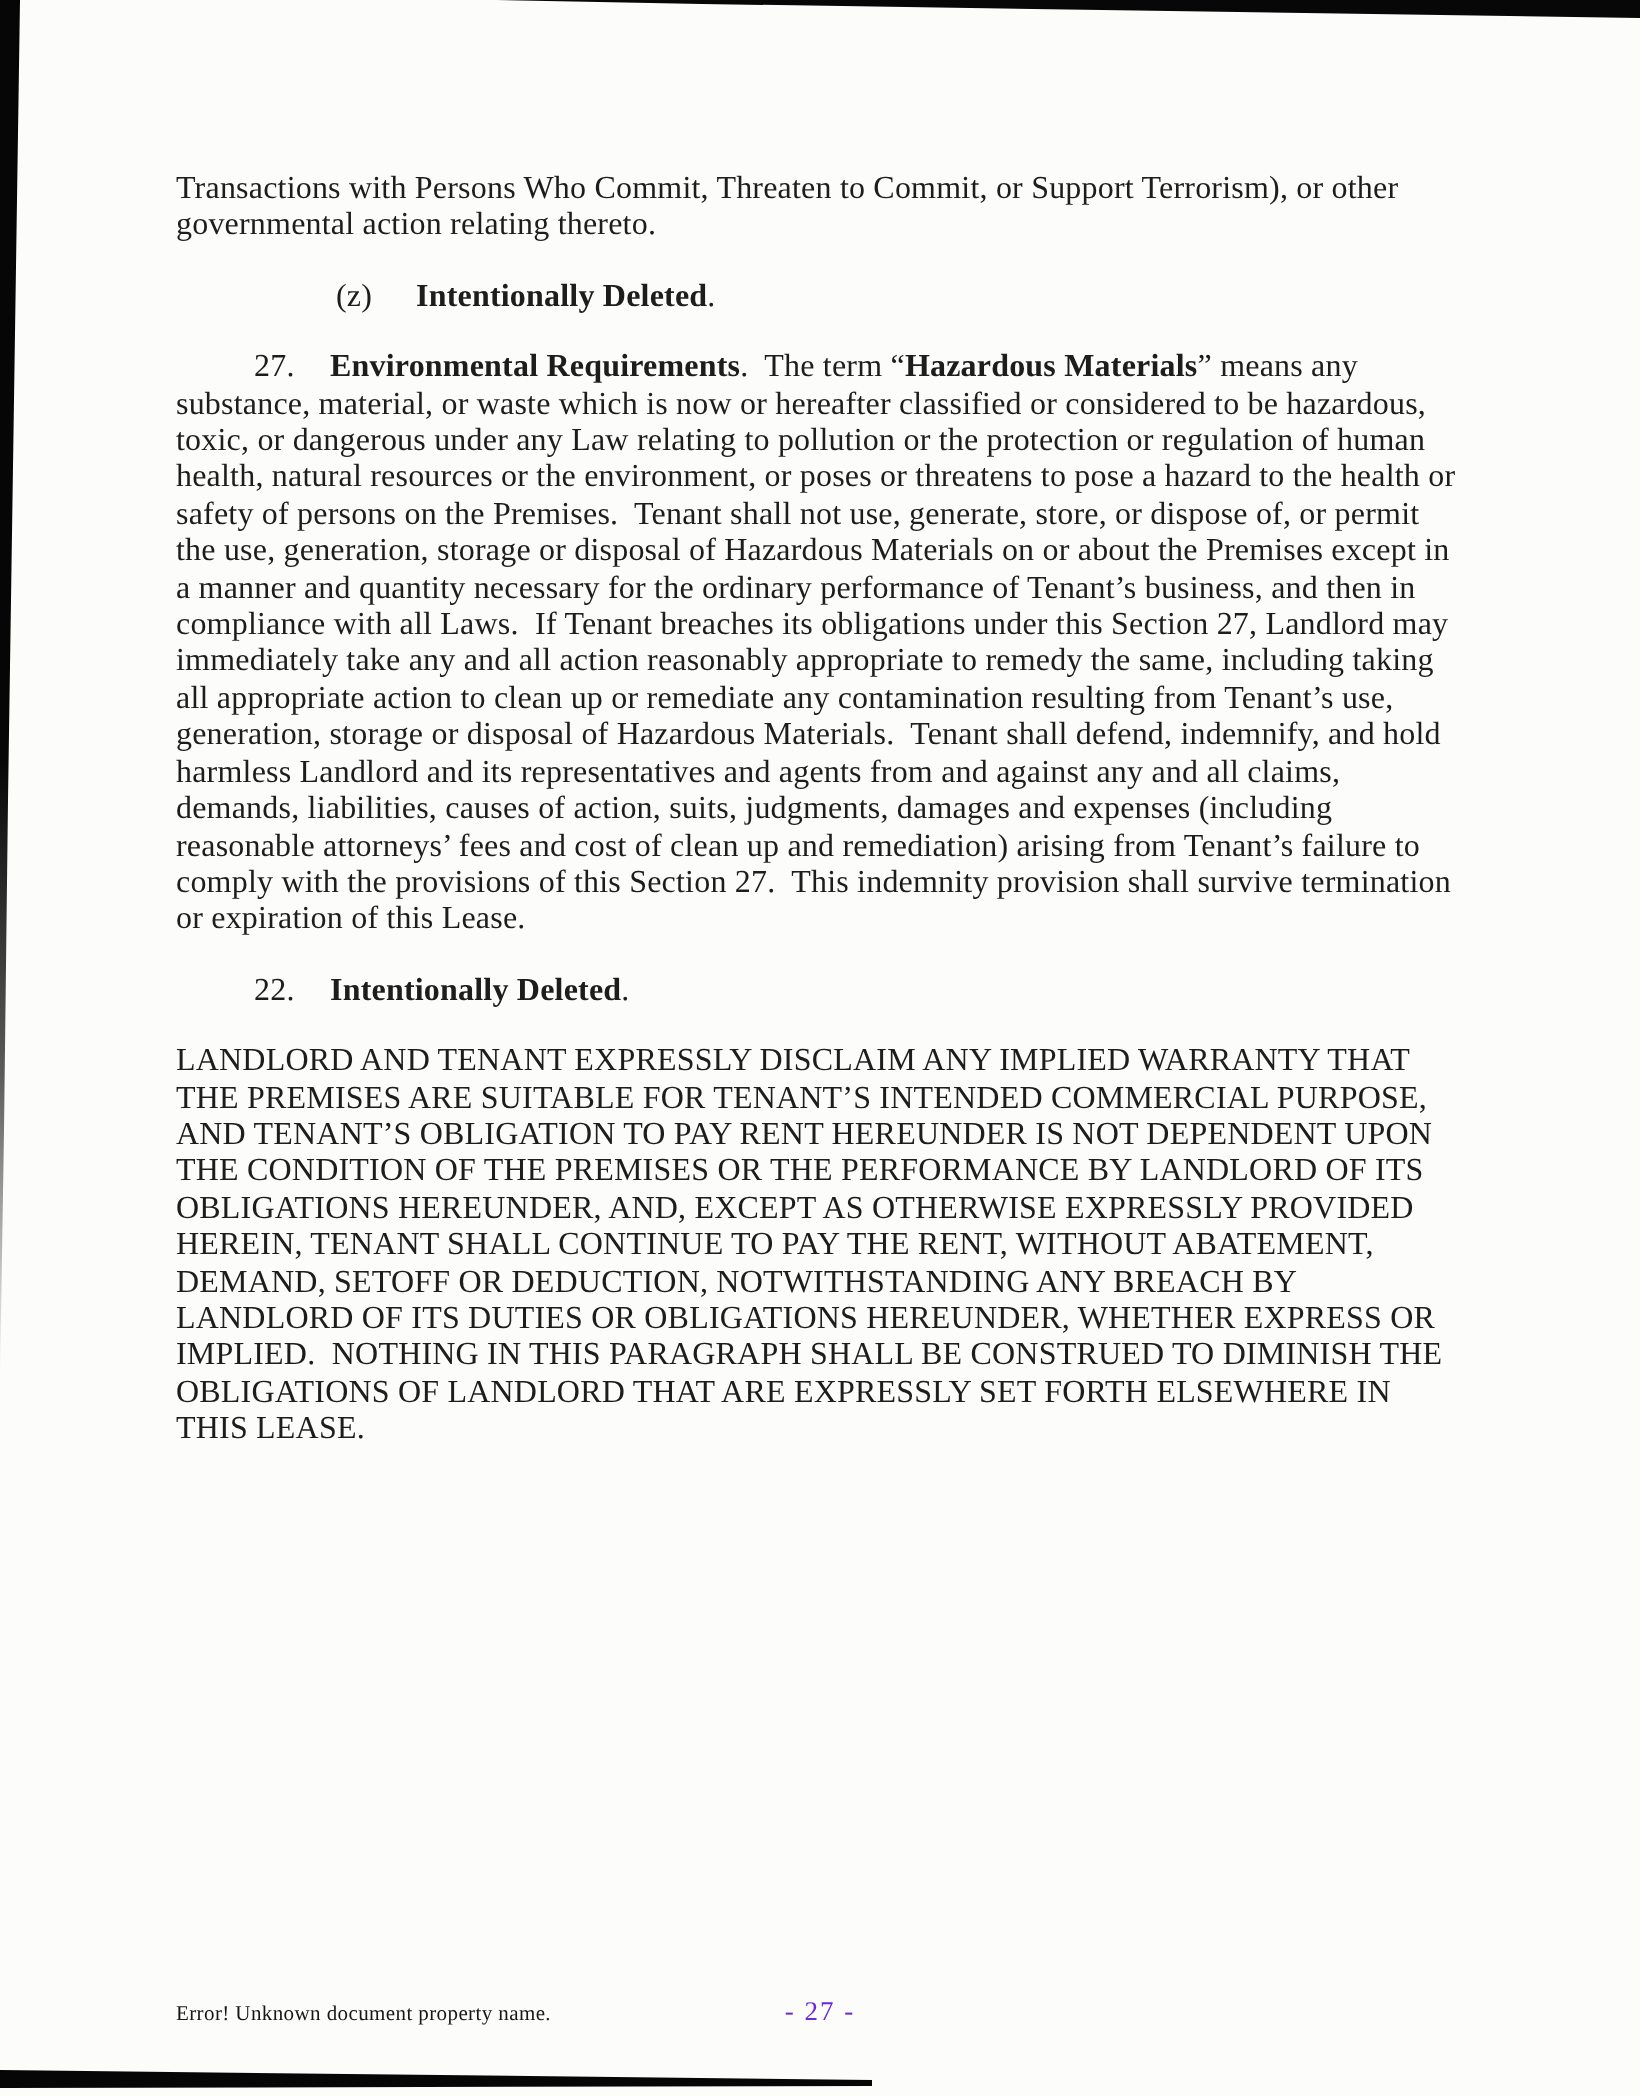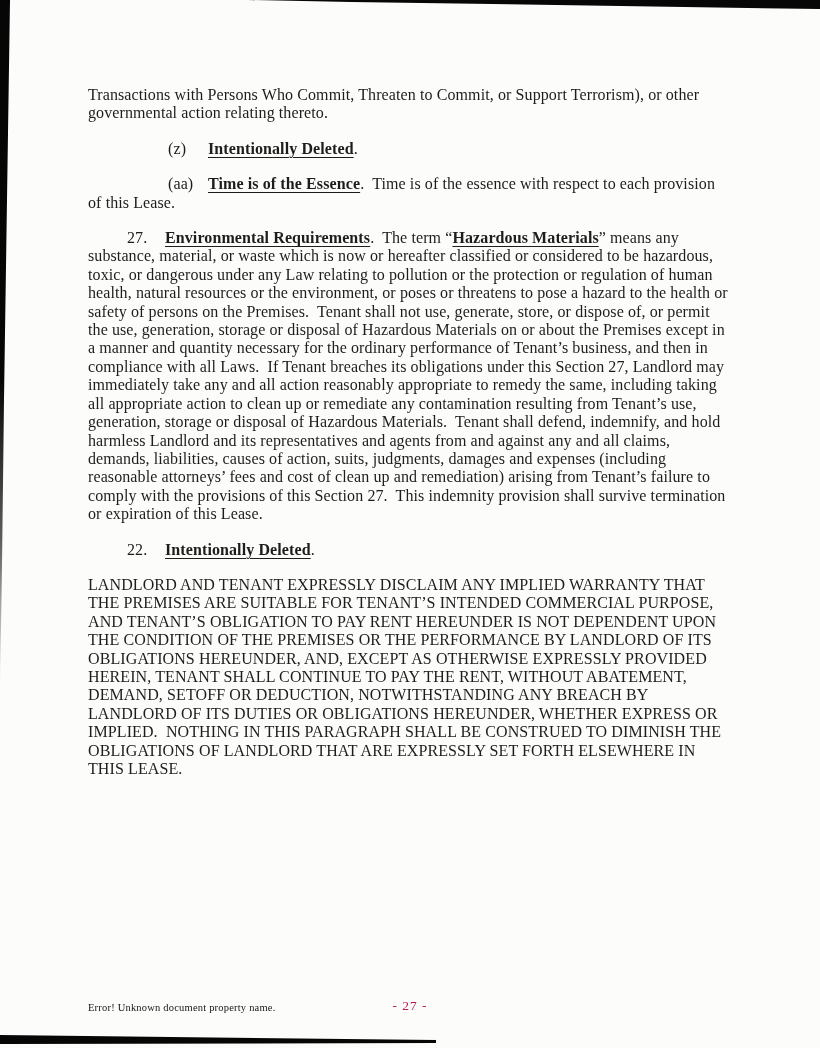--- a/index.html
+++ b/index.html
@@ -41,48 +41,47 @@
     line-height: 18.4px;
     letter-spacing: 0.1px;
   }
   .para { margin-bottom: 17px; text-align: left; }
   .para.sub { text-indent: 80px; }
   .para.num { text-indent: 39px; }
   .seg-label { display: inline-block; text-indent: 0; }
   .para.num .seg-label { width: 38px; }
   .para.sub .seg-label { width: 40px; }
   .b { font-weight: bold; }
-  .u { text-decoration: underline; text-decoration-thickness: 1.4px; text-underline-offset: 2.5px; text-align: right; }
+  .u { text-decoration-thickness: 1.4px; text-underline-offset: 2.5px; text-align: right; }
   
   .footer {
     position: absolute;
     left: 88px; top: 998px; width: 644px; height: 22px;
   }
   .footer-error {
     position: absolute; left: 0; top: 4px;
     font-size: 10.5px; font-weight: normal; letter-spacing: 0.2px;
     color: #161616;
   }
   .footer-page {
     position: absolute; left: 50%; top: 0; transform: translateX(-50%);
-    font-size: 13.5px; color: #be185d; letter-spacing: 1px;
+    font-size: 13.5px; color: #6d28d9; letter-spacing: 1px;
   }
 </style>
 </head>
 <body>
 
 <div class="page" style="background: rgb(252, 252, 250); color: rgb(29, 29, 29);">
   <div class="edge edge-top"></div>
   <div class="edge edge-left"></div>
   <div class="edge edge-bottom"></div>
 
   <div class="content" id="doc-body">
       <p class="para body"><span class="">Transactions with Persons Who Commit, Threaten to Commit, or Support Terrorism), or other governmental action relating thereto.</span></p>
       <p class="para sub"><span class="seg-label ">(z)</span><span class="b u">Intentionally Deleted</span><span class="">.</span></p>
-      <p class="para sub"><span class="seg-label ">(aa)</span><span class="b u">Time is of the Essence</span><span class="">.&nbsp; Time is of the essence with respect to each provision of this Lease.</span></p>
       <p class="para num"><span class="seg-label ">27.</span><span class="b u">Environmental Requirements</span><span class="">.&nbsp; The term “</span><span class="b u">Hazardous Materials</span><span class="">” means any substance, material, or waste which is now or hereafter classified or considered to be hazardous, toxic, or dangerous under any Law relating to pollution or the protection or regulation of human health, natural resources or the environment, or poses or threatens to pose a hazard to the health or safety of persons on the Premises.&nbsp; Tenant shall not use, generate, store, or dispose of, or permit the use, generation, storage or disposal of Hazardous Materials on or about the Premises except in a manner and quantity necessary for the ordinary performance of Tenant’s business, and then in compliance with all Laws.&nbsp; If Tenant breaches its obligations under this Section 27, Landlord may immediately take any and all action reasonably appropriate to remedy the same, including taking all appropriate action to clean up or remediate any contamination resulting from Tenant’s use, generation, storage or disposal of Hazardous Materials.&nbsp; Tenant shall defend, indemnify, and hold harmless Landlord and its representatives and agents from and against any and all claims, demands, liabilities, causes of action, suits, judgments, damages and expenses (including reasonable attorneys’ fees and cost of clean up and remediation) arising from Tenant’s failure to comply with the provisions of this Section 27.&nbsp; This indemnity provision shall survive termination or expiration of this Lease.</span></p>
       <p class="para num"><span class="seg-label ">22.</span><span class="b u">Intentionally Deleted</span><span class="">.</span></p>
       <p class="para caps"><span class="">LANDLORD AND TENANT EXPRESSLY DISCLAIM ANY IMPLIED WARRANTY THAT THE PREMISES ARE SUITABLE FOR TENANT’S INTENDED COMMERCIAL PURPOSE, AND TENANT’S OBLIGATION TO PAY RENT HEREUNDER IS NOT DEPENDENT UPON THE CONDITION OF THE PREMISES OR THE PERFORMANCE BY LANDLORD OF ITS OBLIGATIONS HEREUNDER, AND, EXCEPT AS OTHERWISE EXPRESSLY PROVIDED HEREIN, TENANT SHALL CONTINUE TO PAY THE RENT, WITHOUT ABATEMENT, DEMAND, SETOFF OR DEDUCTION, NOTWITHSTANDING ANY BREACH BY LANDLORD OF ITS DUTIES OR OBLIGATIONS HEREUNDER, WHETHER EXPRESS OR IMPLIED.&nbsp; NOTHING IN THIS PARAGRAPH SHALL BE CONSTRUED TO DIMINISH THE OBLIGATIONS OF LANDLORD THAT ARE EXPRESSLY SET FORTH ELSEWHERE IN THIS LEASE.</span></p>
     </div>
 
   <div class="footer">
     <span class="footer-error">Error! Unknown document property name.</span>
     <span class="footer-page">- 27 -</span>
   </div>
 </div>

